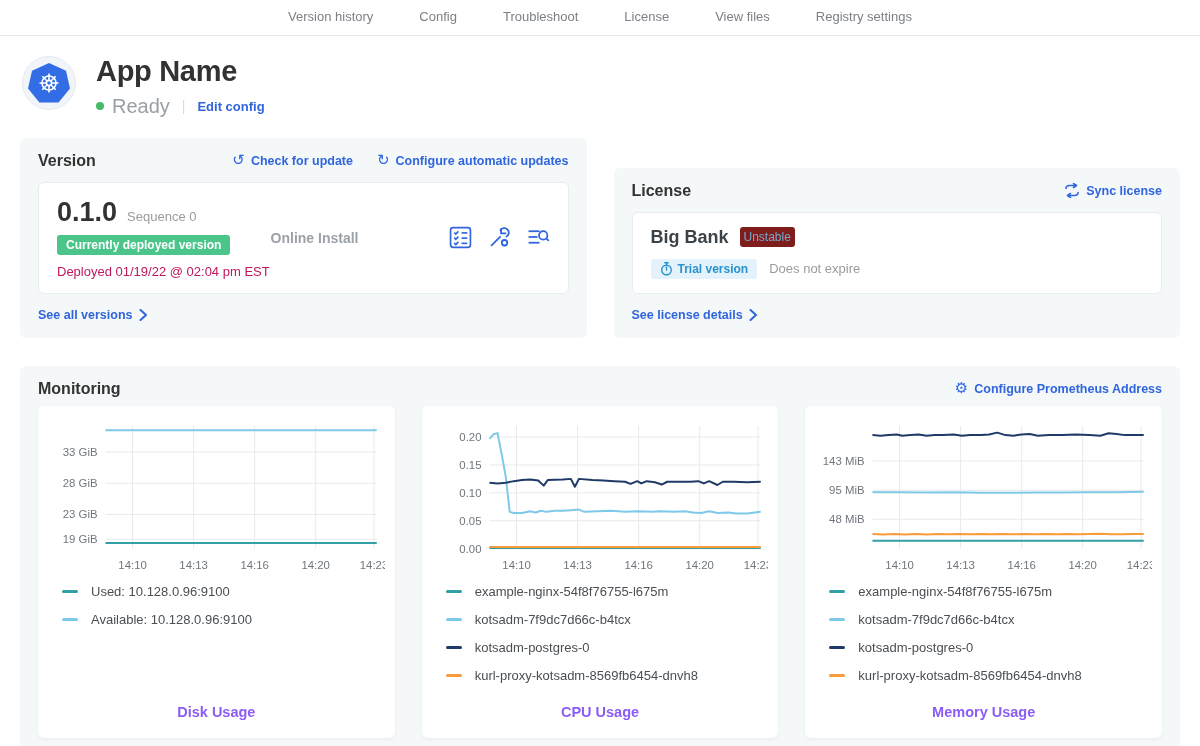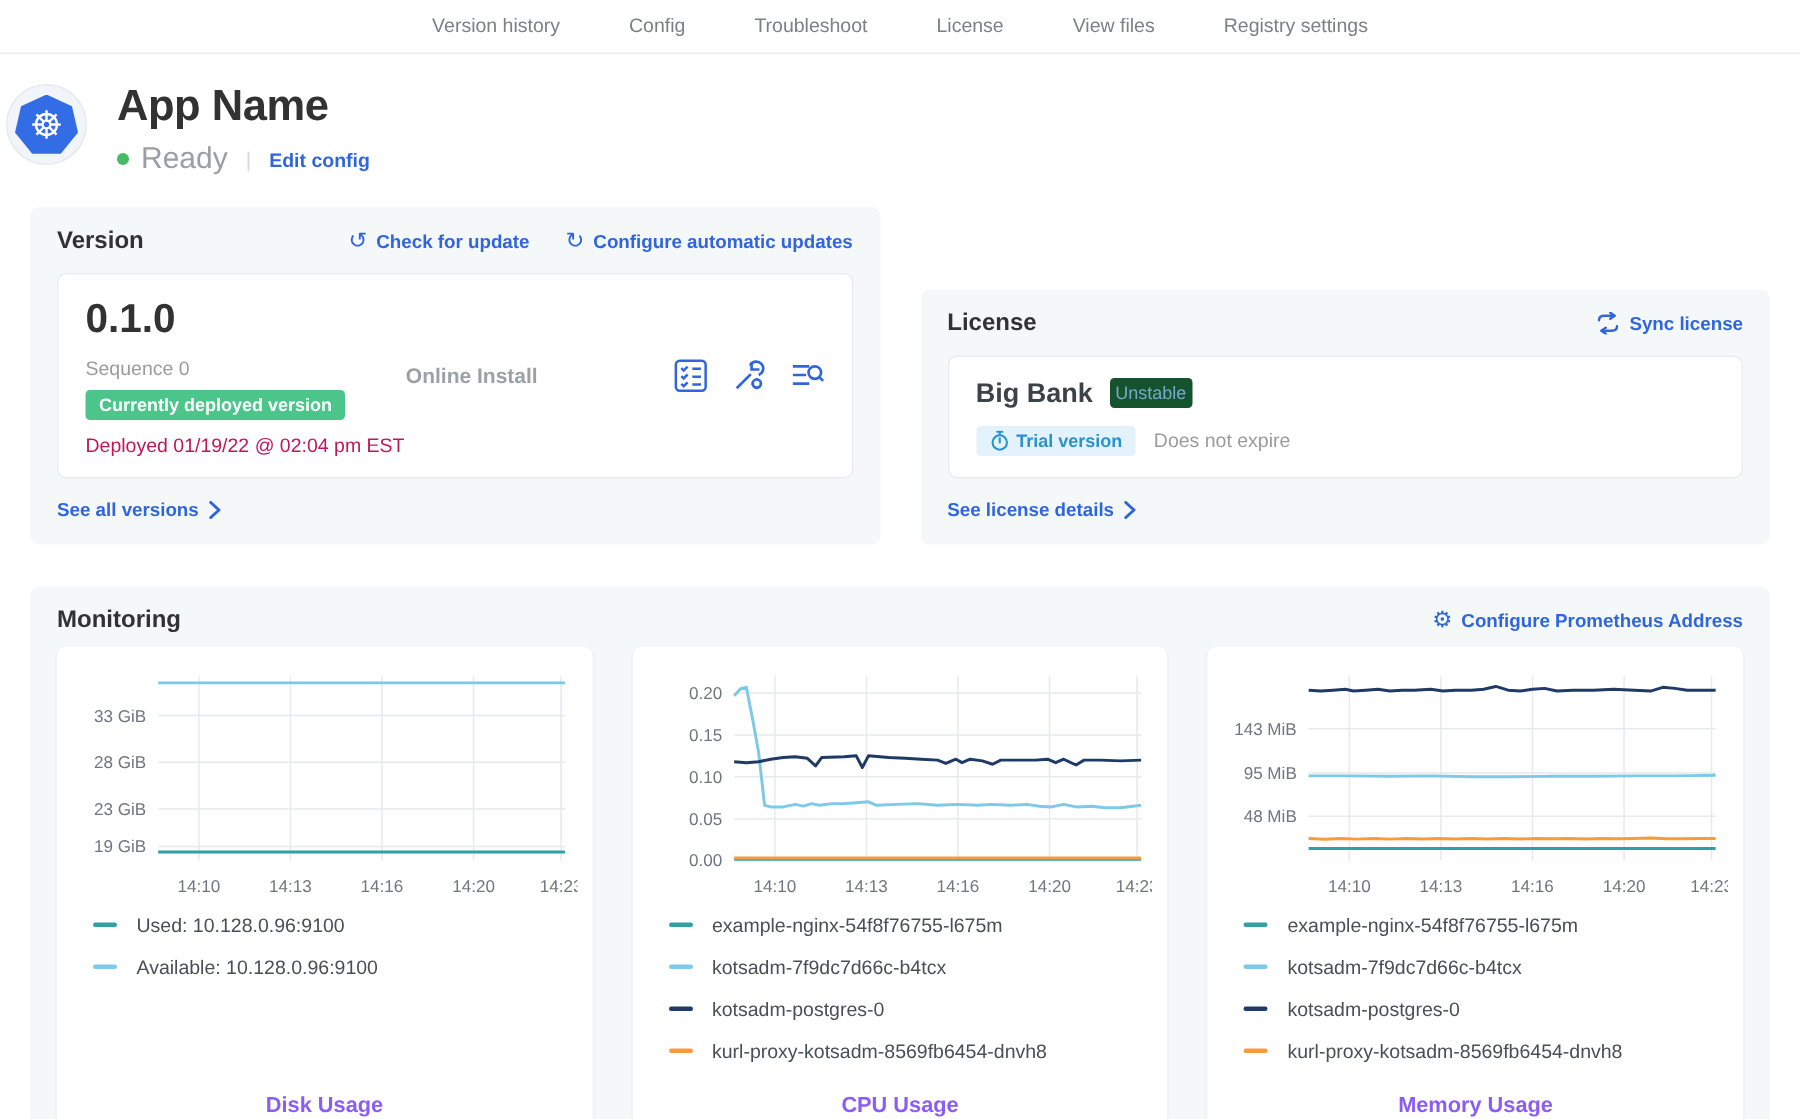--- a/index.html
+++ b/index.html
@@ -17,21 +17,21 @@
     height:36px; display:flex; justify-content:center; align-items:stretch;
     border-bottom:1px solid #e8eaec; background:#fff;
   }
   .tab {
     display:flex; align-items:center; padding:0 23px; font-size:13px;
     color:#7c8086; cursor:pointer; border-bottom:3px solid transparent; margin-bottom:-1px;
   }
   .tab.active { color:#323232; font-weight:700; border-bottom-color:#3065de; }
 
   
-  .app-header { display:flex; gap:20px; padding:20px 4px 12px; align-items:flex-start; }
+  .app-header { display:flex; gap:20px; padding:20px 22px 12px; align-items:flex-start; }
   .app-icon {
     width:54px; height:54px; border-radius:50%; background:#f1f5f9;
     border:1px solid #e5eaef; display:flex; align-items:center; justify-content:center;
   }
   .heptagon {
     width:42px; height:40px; background:#326de6; display:flex; align-items:center; justify-content:center;
     clip-path:polygon(50% 0%, 90.45% 19.55%, 100% 63.45%, 72.7% 98.65%, 27.3% 98.65%, 0% 63.45%, 9.55% 19.55%);
   }
   .app-title { font-size:29px; font-weight:700; margin:0; line-height:1.1; letter-spacing:-0.3px; }
   .status-row { display:flex; align-items:center; gap:8px; margin-top:7px; }
@@ -48,35 +48,35 @@
   .panel-head { display:flex; justify-content:space-between; align-items:center; margin-bottom:12px; }
   .panel-title { font-size:16px; font-weight:700; color:#323232; }
   .panel-links { display:flex; gap:24px; align-items:center; }
   .inner-card { background:#fff; border:1px solid #e9edf0; border-radius:6px; padding:14px 18px; }
 
   
   .ver-grid { display:flex; align-items:stretch; }
   .ver-left { flex:1.2; }
   .ver-mid { flex:1; display:flex; align-items:center; color:#9ba1a7; font-weight:700; font-size:14px; }
   .ver-actions { display:flex; align-items:center; gap:16px; }
-  .ver-row { display:flex; align-items:baseline; gap:10px;flex-direction:column; }
+  .ver-row { display:flex; align-items:baseline; gap:10px; }
   .ver-number { font-size:27px; font-weight:700; color:#323232; }
   .ver-seq { font-size:13px; color:#9b9b9b; }
   .badge-green {
     display:inline-block; margin-top:7px; background:#4cc58b; color:#fff;
     font-size:12px; font-weight:700; padding:3px 9px; border-radius:3px;
   }
   .deployed { margin-top:9px; font-size:13px; color:#be185d; }
   .icon-btn { cursor:pointer; display:flex; }
   .see-link { margin-top:13px; font-size:13px; }
 
   
   .lic-row1 { display:flex; align-items:center; gap:11px; }
   .lic-name { font-size:18px; font-weight:700; color:#3c4348; }
-  .badge-channel { background:#14532d; color:#73abcd; font-size:12px; padding:3px 4px; border-radius:3px; }
+  .badge-channel { background:#7f1d1d; color:#73abcd; font-size:12px; padding:3px 4px; border-radius:3px; }
   .lic-row2 { display:flex; align-items:center; gap:12px; margin-top:11px; }
   .badge-trial { background:#e3f2fb; color:#2b93cc; font-size:12px; font-weight:700;
                  padding:3px 9px; border-radius:3px; display:inline-flex; align-items:center; gap:5px; }
   .expiry { color:#9b9b9b; font-size:13px; }
 
   
   .monitoring { margin:28px 20px 0; }
   .charts-row { display:flex; gap:27px; margin-top:8px; }
   .chart-card {
     background:#fff; border-radius:6px; flex:1; height:332px;

